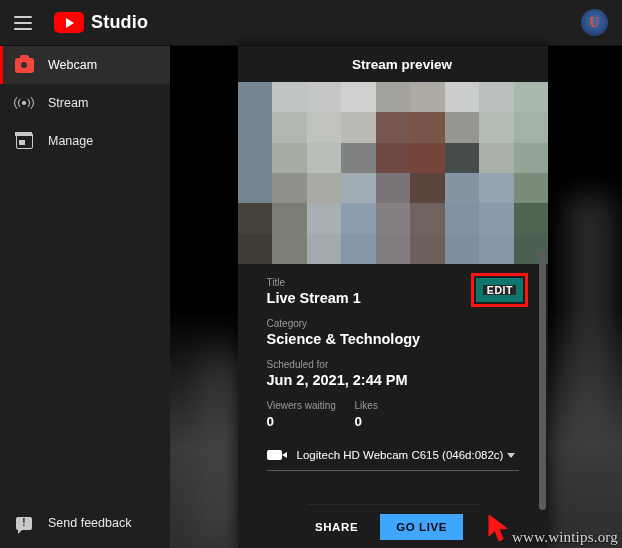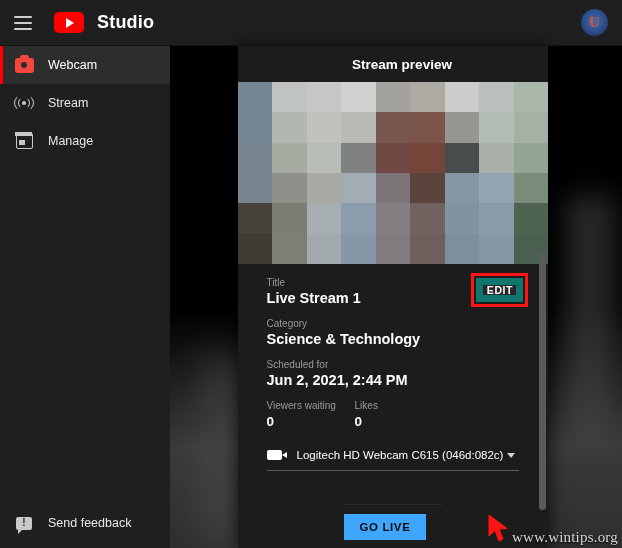--- a/index.html
+++ b/index.html
@@ -19,21 +19,21 @@
   }
   .hamburger { width: 18px; height: 14px; margin-left: 14px; display: flex;
     flex-direction: column; justify-content: space-between; cursor: pointer; }
   .hamburger span { display: block; height: 2px; background: #cfcfcf; border-radius: 1px; }
   .logo-wrap { display: flex; align-items: center; margin-left: 22px; }
   .yt-logo { width: 30px; height: 21px; background: #ff0000; border-radius: 5px;
     display: flex; align-items: center; justify-content: center; }
   .yt-logo .tri { width: 0; height: 0; border-left: 8px solid #fff;
     border-top: 5px solid transparent; border-bottom: 5px solid transparent;
     margin-left: 2px; }
-  .studio-text { color: #fff; font-size: 18px; font-weight: bold; margin-left: 13px;
+  .studio-text { color: #fff; font-size: 18px; font-weight: bold; margin-left: 7px;
     letter-spacing: .2px; }
   .avatar { position: absolute; right: 14px; top: 9px; width: 27px; height: 27px;
     border-radius: 50%; background: #1e3f6e; display: flex; align-items: center;
     justify-content: center; overflow: hidden; cursor: pointer; }
   .avatar .ring { width: 27px; height: 27px; border-radius: 50%;
     background: radial-gradient(circle at 50% 45%, #3f6db5 0%, #2b4d85 55%, #17294b 100%);
     display: flex; align-items: center; justify-content: center; }
   .avatar .mark { color: #e8502a; font-size: 15px; font-weight: bold; line-height: 1;
     font-family: "Liberation Serif", serif; }
 
@@ -325,20 +325,21 @@
           </div>
         <div class="dtxt">Logitech HD Webcam C615 (046d:082c)</div>
         <div class="caret">
             <i></i>
           </div>
       </div>
 
     </div>
 
     <div class="footer">
+      <div class="share-btn">SHARE</div>
       <div class="golive-btn">GO LIVE</div>
     </div>
 
     <div class="scrollbar"></div>
   </div>
 
   <svg class="cursor" viewBox="0 0 22 30">
     <path d="M1 1 L1 22 L7 16.5 L11 27 L15 25 L11 15 L19 14.5 Z" fill="#ff1414" stroke="#ff1414" stroke-width="1"></path>
   </svg>
   <div class="watermark">www.wintips.org</div>

